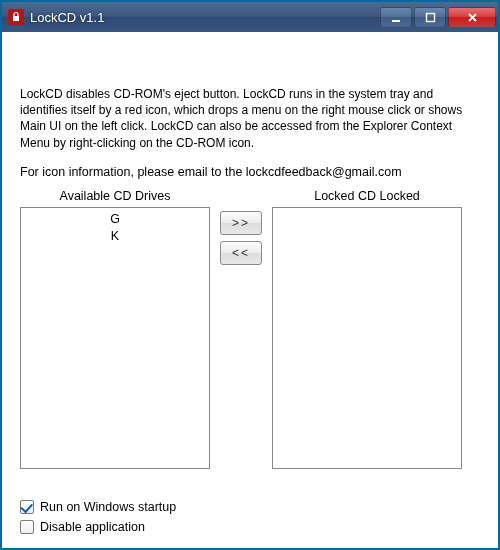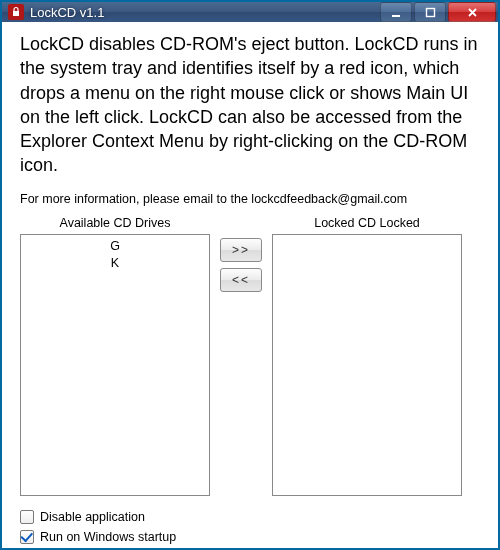--- a/index.html
+++ b/index.html
@@ -66,23 +66,24 @@
   }
   .winbtn svg { width: 11px; height: 11px; }
   .content {
     flex: 1;
     padding: 10px 18px 14px 18px;
     display: flex;
     flex-direction: column;
     color: #000;
   }
   .desc {
-    font-size: 18px;
+    font-size: 12px;
     line-height: 1.35;
     margin-bottom: 14px;
+    margin-top: 44px;
   }
   .info {
     font-size: 12.5px;
     margin-bottom: 10px;
   }
   .lists {
     display: flex;
     align-items: flex-start;
     margin-bottom: 14px;
     text-align: center;
@@ -184,21 +185,21 @@
       <div class="winbtn close">
         <svg viewBox="0 0 11 11">
             <path d="M2 2 L9 9 M9 2 L2 9" stroke="#fff" stroke-width="1.8"></path>
           </svg>
       </div>
     </div>
   </div>
 
   <div class="content">
     <div class="desc">LockCD disables CD-ROM's eject button. LockCD runs in the system tray and identifies itself by a red icon, which drops a menu on the right mouse click or shows Main UI on the left click. LockCD can also be accessed from the Explorer Context Menu by right-clicking on the CD-ROM icon.</div>
-    <div class="info">For more information, please email to the  lockcdfeedback@gmail.com</div>
+    <div class="info">For icon information, please email to the  lockcdfeedback@gmail.com</div>
 
     <div class="lists">
       <div class="list-col">
         <div class="list-label">Available CD Drives</div>
         <div class="listbox" id="available-list">
             <div class="item">G</div>
             <div class="item">K</div>
           </div>
       </div>
 
@@ -208,22 +209,22 @@
       </div>
 
       <div class="list-col">
         <div class="list-label">Locked CD Locked</div>
         <div class="listbox" id="locked-list"></div>
       </div>
     </div>
 
     <div class="checks">
       <label class="check">
+        <span id="chk-startup" class="checkbox checked"></span>
+        <span>Run on Windows startup</span>
+      </label>
+      <label class="check">
         <span id="chk-disable" class="checkbox"></span>
         <span>Disable application</span>
-      </label>
-      <label class="check">
-        <span id="chk-startup" class="checkbox checked"></span>
-        <span>Run on Windows startup</span>
       </label>
     </div>
   </div>
 </div>
 
 </body></html>

